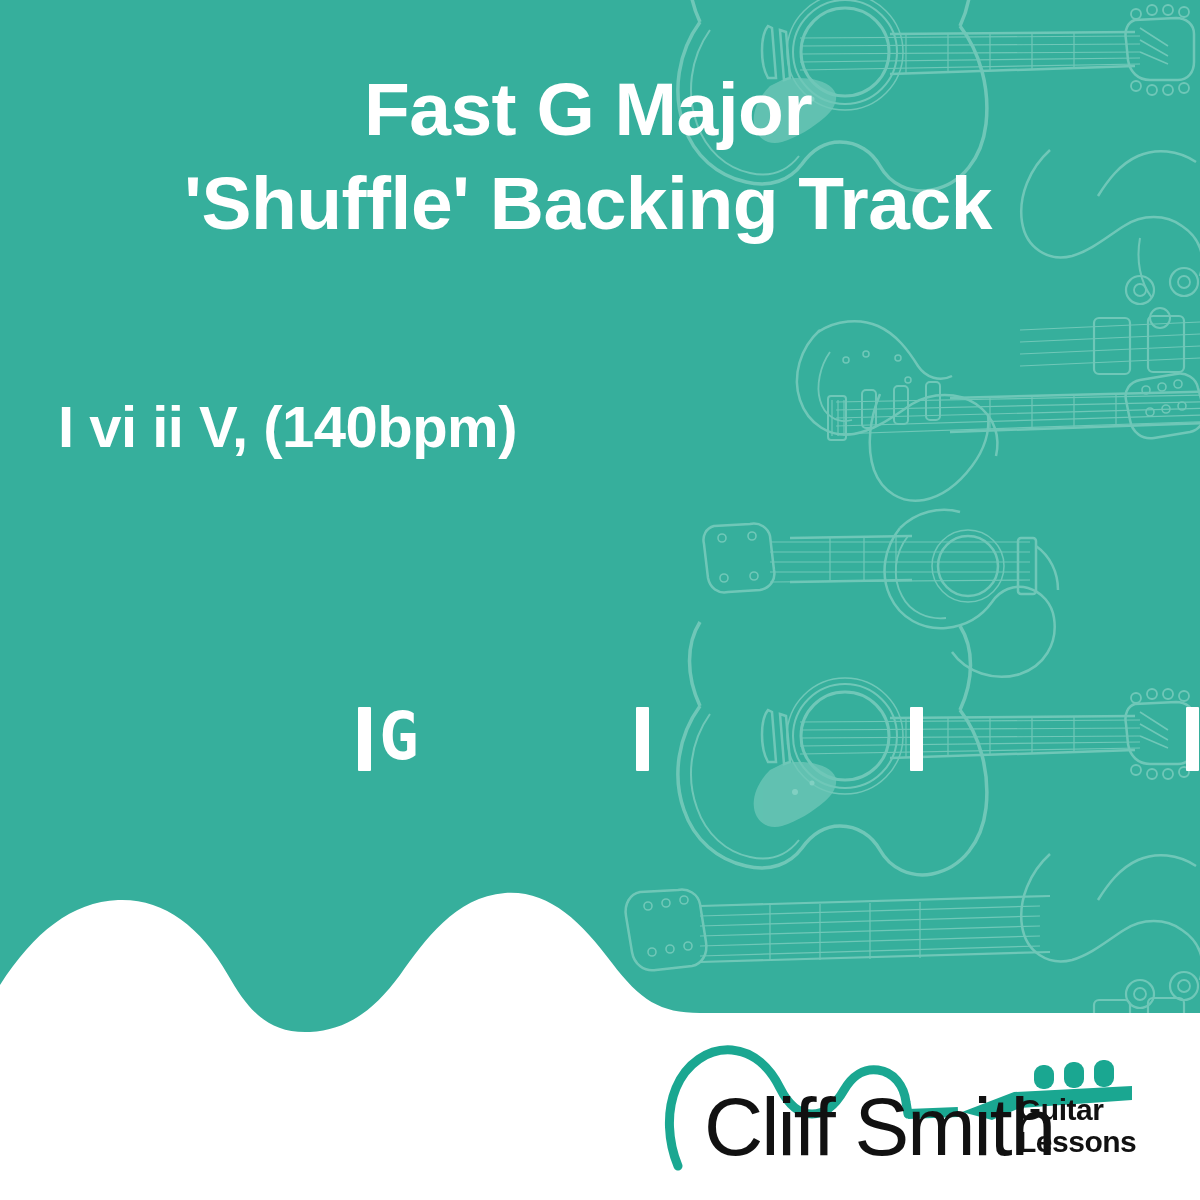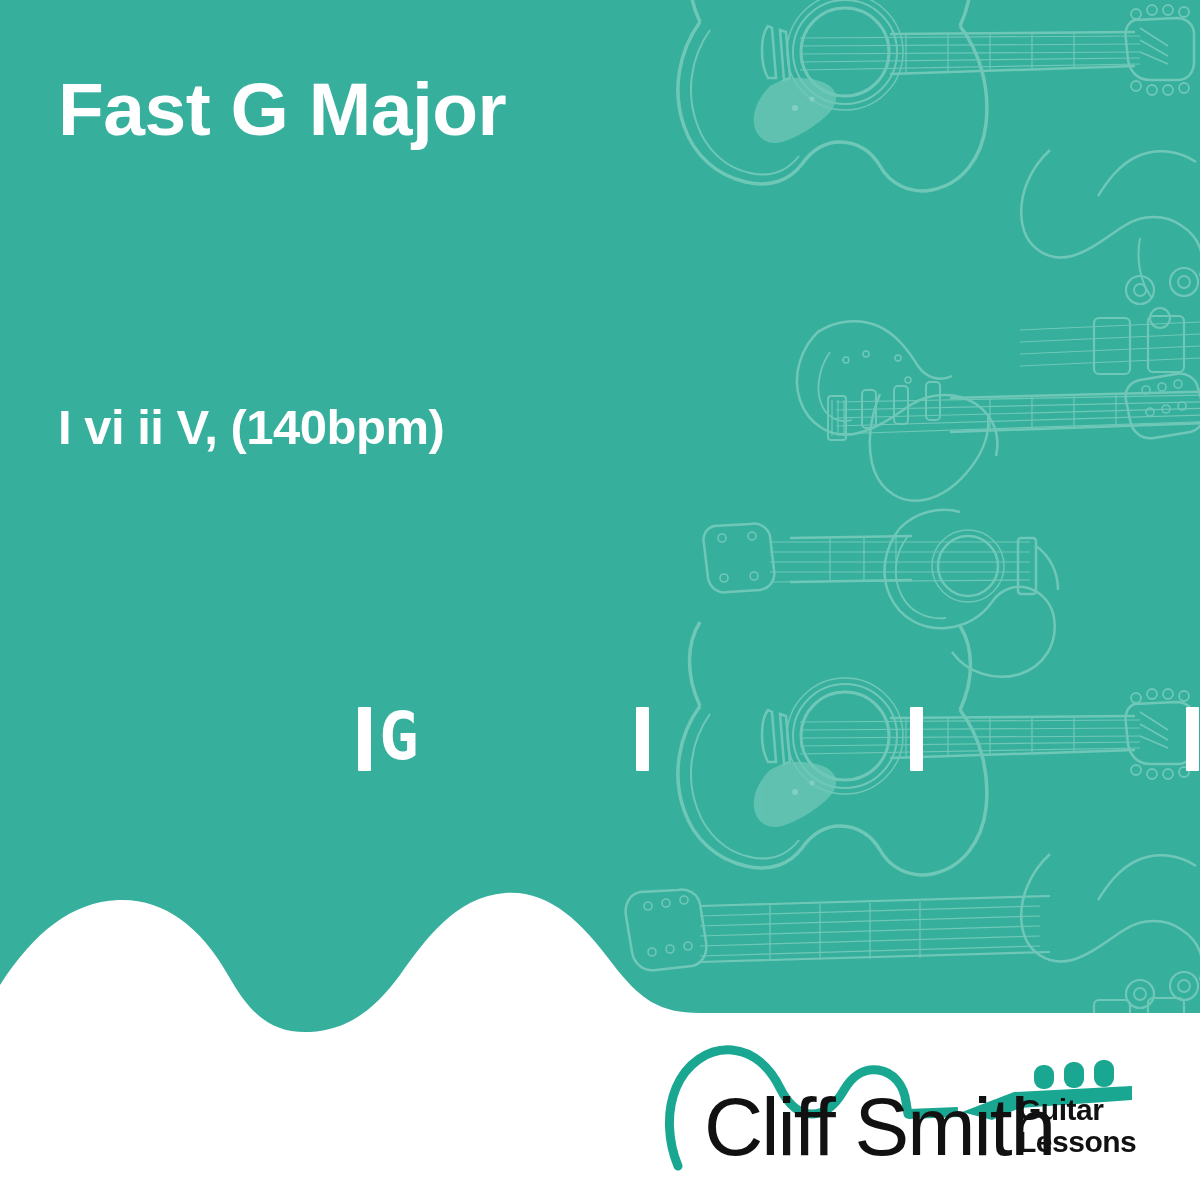--- a/index.html
+++ b/index.html
@@ -36,20 +36,21 @@
     z-index: 2;
     pointer-events: none;
   }
 
   
   .text-layer {
     position: absolute;
     left: 0; top: 0;
     width: 1200px; height: 1200px;
     z-index: 3;
+    text-align: center;
   }
 
   .title-block {
     position: absolute;
     left: 58px;
     top: 62px;
     width: 1060px;
   }
   .title-line {
     color: #ffffff;
@@ -61,21 +62,21 @@
     white-space: nowrap;
   }
 
   .progression {
     position: absolute;
     left: 58px;
     top: 380px;
     color: #ffffff;
     font-family: "Liberation Sans", sans-serif;
     font-weight: bold;
-    font-size: 49px;
+    font-size: 58px;
     line-height: 94px;
     letter-spacing: -0.5px;
     white-space: nowrap;
   }
 
   .chord-row {
     position: absolute;
     left: 40px;
     top: 602px;
     width: 1130px;
@@ -416,20 +417,21 @@
         </g>
 
       </g>
     </svg>
   </div>
 
   <div class="text-layer">
 
     <div class="title-block">
       <div class="title-line">Fast G Major</div>
+      <div class="title-line">'Shuffle' Backing Track</div>
     </div>
 
     <div class="progression">I vi ii V, (140bpm)</div>
 
     <div class="chord-row">
       <span class="chord-cell" style="left:0px;">
         <span class="chord-bar"></span><span class="chord-name">G</span>
       </span>
       <span class="chord-cell" style="left:278px;">
         <span class="chord-bar"></span>

